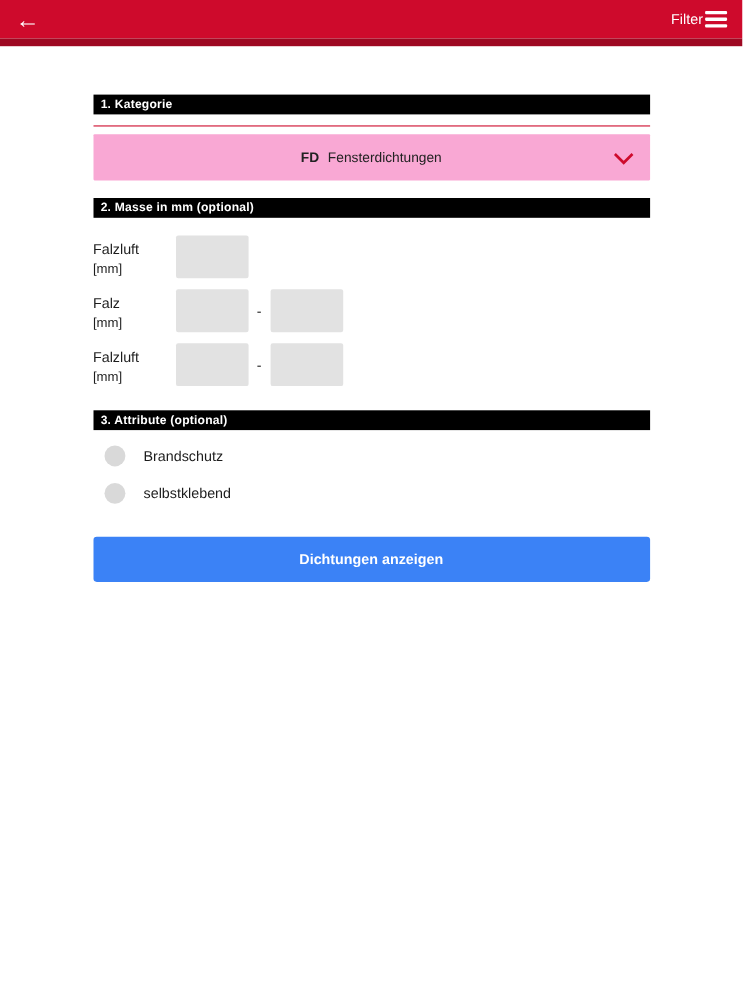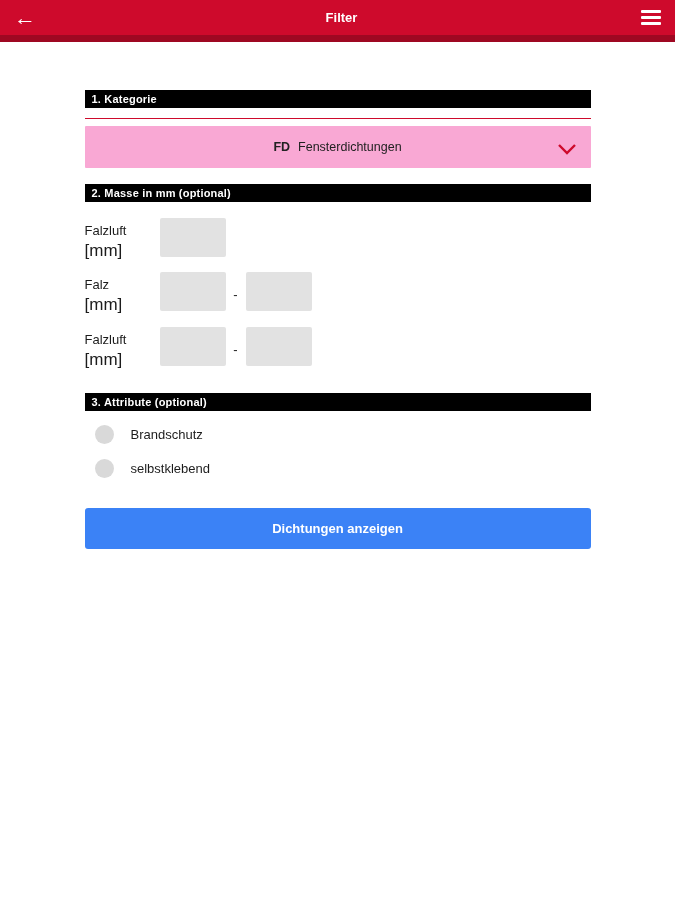--- a/index.html
+++ b/index.html
@@ -23,22 +23,22 @@
     color: #ffffff;
     font-size: 22px;
     font-weight: bold;
     line-height: 1;
     cursor: pointer;
     width: 30px;
   }
   .appbar .bar-title {
     color: #ffffff;
     font-size: 13px;
-    font-weight: bold;
-    text-align: center;
+    font-weight: normal;
+    text-align: right;
     flex: 1;
   }
   .menu-btn {
     width: 22px;
     display: flex;
     flex-direction: column;
     gap: 3px;
     cursor: pointer;
     align-items: flex-end;
   }
@@ -49,22 +49,22 @@
     border-radius: 1px;
   }
   .appbar-shadow {
     height: 7px;
     background: #9e0822;
   }
 
   
   .content {
     width: 506px;
-    margin: 16px auto;
-    padding-top: 32px;
+    margin: 0 auto;
+    padding-top: 44px;
   }
   .section-header {
     background: #000000;
     color: #ffffff;
     font-size: 11px;
     font-weight: bold;
     padding: 3px 7px;
     letter-spacing: 0.2px;
   }
 
@@ -100,21 +100,21 @@
     align-items: flex-start;
     margin-bottom: 10px;
   }
   .field-label {
     width: 75px;
     padding-top: 4px;
     font-size: 13px;
     color: #1c1c1c;
     line-height: 1.35;
   }
-  .field-label .unit { display: block; font-size: 17px; color: #1c1c1c; }
+  .field-label .unit { display: block; font-size: 12px; color: #1c1c1c; }
   .num-input {
     width: 66px;
     height: 39px;
     background: #e2e2e2;
     border: none;
     border-radius: 2px;
     font-size: 14px;
     text-align: center;
     color: #222;
     outline: none;

